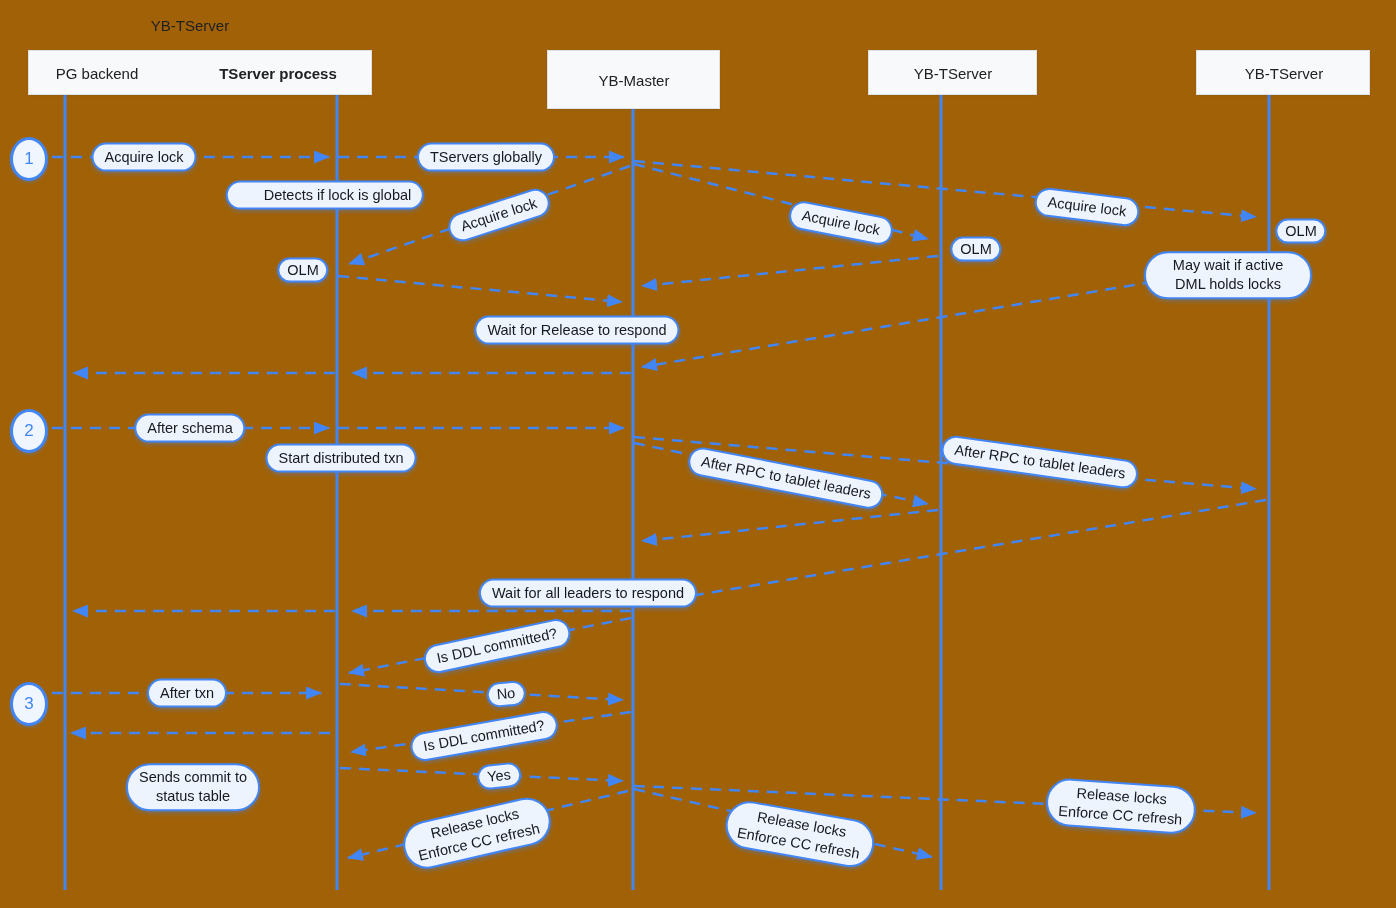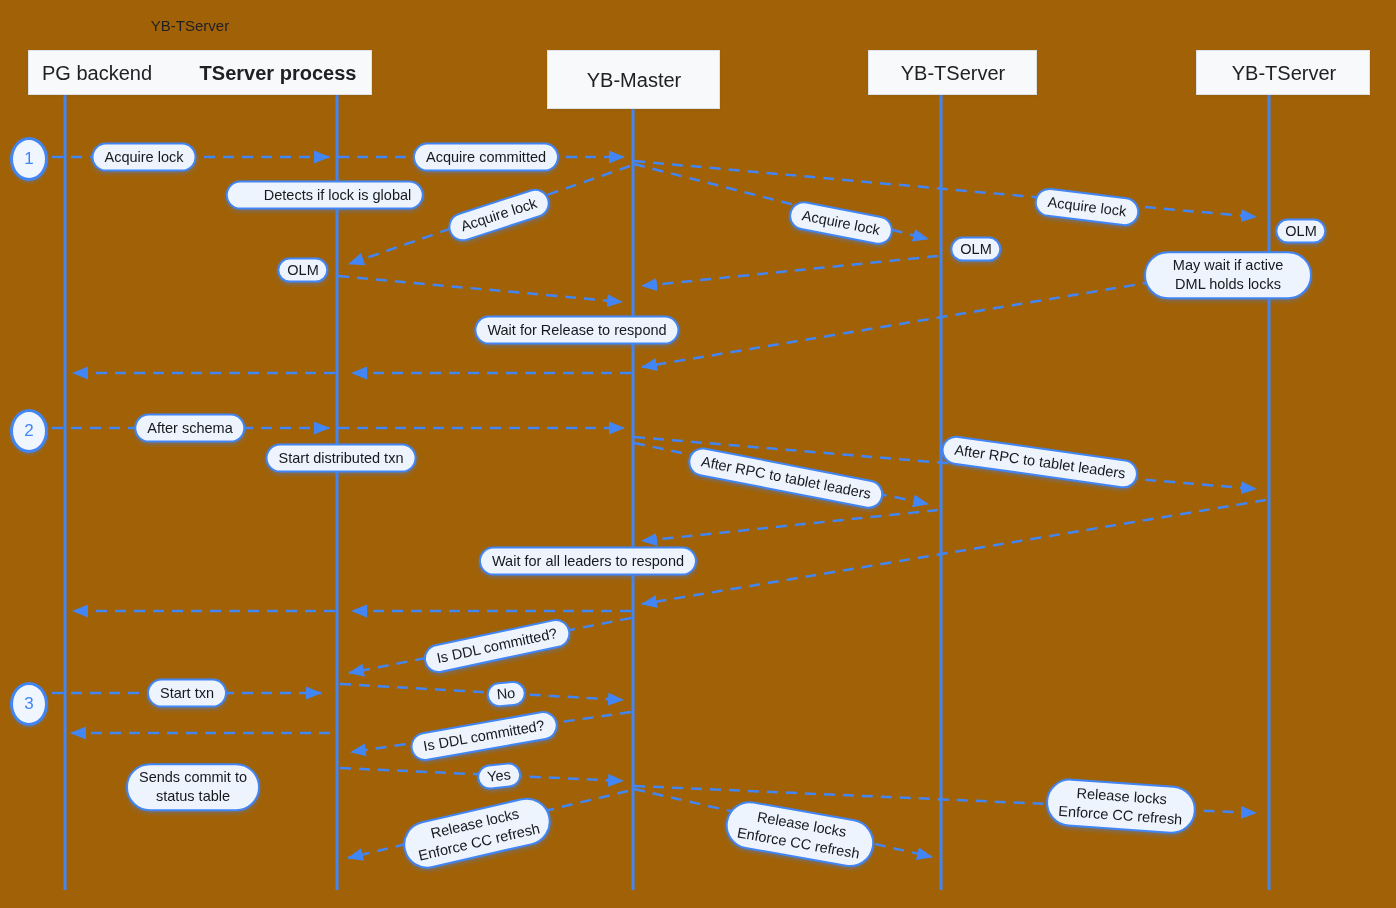--- a/index.html
+++ b/index.html
@@ -9,21 +9,21 @@
   }
   #canvas{position:absolute;left:0;top:0;}
   .lifeline{stroke:var(--blue);stroke-width:3;}
   .flow{stroke:var(--blue);stroke-width:2.5;stroke-dasharray:11 8;fill:none;}
   .hbox{
     position:absolute;background:var(--hfill);border:1px solid var(--hborder);
     box-sizing:border-box;box-shadow:0 1px 2px rgba(60,64,67,.12);
   }
   .hlabel{
     position:absolute;top:50%;transform:translate(-50%,-50%);
-    font-size:20px;color:var(--htext);white-space:nowrap;
+    font-size:15px;color:var(--htext);white-space:nowrap;
   }
   .group-label{
     position:absolute;transform:translateX(-50%);
     font-size:15px;color:var(--htext);white-space:nowrap;
   }
   .pill{
     position:absolute;background:var(--pfill);border:2.5px solid var(--blue);
     border-radius:999px;padding:3px 11px;font-size:14.5px;color:var(--ptext);
     white-space:pre-line;text-align:center;line-height:1.3;box-sizing:border-box;
     box-shadow:0 2px 4px rgba(66,133,244,.4);
@@ -98,37 +98,37 @@
       <div class="hbox" style="left: 868px; top: 50px; width: 169px; height: 45px;">
         <span class="hlabel" style="left: 84px;">YB-TServer</span>
       </div>
       <div class="hbox" style="left: 1196px; top: 50px; width: 174px; height: 45px;">
         <span class="hlabel" style="left: 87px;">YB-TServer</span>
       </div>
       <div class="marker" style="left: 29px; top: 159px;">1</div>
       <div class="marker" style="left: 29px; top: 431px;">2</div>
       <div class="marker" style="left: 29px; top: 704px;">3</div>
       <div class="pill" style="left: 144px; top: 157px; transform: translate(-50%, -50%) rotate(0deg);">Acquire lock</div>
-      <div class="pill" style="left: 486px; top: 157px; transform: translate(-50%, -50%) rotate(0deg);">Acquire committed</div>
+      <div class="pill" style="left: 486px; top: 157px; transform: translate(-50%, -50%) rotate(0deg);">TServers globally</div>
       <div class="pill" style="left: 325px; top: 195px; transform: translate(-50%, -50%) rotate(0deg); padding-left: 36px;">Detects if lock is global</div>
       <div class="pill" style="left: 499px; top: 215px; transform: translate(-50%, -50%) rotate(-18deg);">Acquire lock</div>
       <div class="pill" style="left: 841px; top: 223px; transform: translate(-50%, -50%) rotate(11deg);">Acquire lock</div>
       <div class="pill" style="left: 1087px; top: 207px; transform: translate(-50%, -50%) rotate(7deg);">Acquire lock</div>
       <div class="pill pill-sm" style="left: 303px; top: 270px; transform: translate(-50%, -50%) rotate(0deg);">OLM</div>
       <div class="pill pill-sm" style="left: 976px; top: 249px; transform: translate(-50%, -50%) rotate(0deg);">OLM</div>
       <div class="pill pill-sm" style="left: 1301px; top: 231px; transform: translate(-50%, -50%) rotate(0deg);">OLM</div>
       <div class="pill" style="left: 1228px; top: 275px; transform: translate(-50%, -50%) rotate(0deg);">May wait if active DML holds locks</div>
       <div class="pill" style="left: 577px; top: 330px; transform: translate(-50%, -50%) rotate(0deg);">Wait for Release to respond</div>
       <div class="pill" style="left: 190px; top: 428px; transform: translate(-50%, -50%) rotate(0deg);">After schema</div>
       <div class="pill" style="left: 341px; top: 458px; transform: translate(-50%, -50%) rotate(0deg);">Start distributed txn</div>
       <div class="pill" style="left: 786px; top: 478px; transform: translate(-50%, -50%) rotate(11deg);">After RPC to tablet leaders</div>
       <div class="pill" style="left: 1040px; top: 462px; transform: translate(-50%, -50%) rotate(8deg);">After RPC to tablet leaders</div>
-      <div class="pill" style="left: 588px; top: 561px; transform: translate(-50%, -50%) rotate(0deg);">Wait for all leaders to respond</div>
+      <div class="pill" style="left: 588px; top: 593px; transform: translate(-50%, -50%) rotate(0deg);">Wait for all leaders to respond</div>
       <div class="pill" style="left: 497px; top: 646px; transform: translate(-50%, -50%) rotate(-12deg);">Is DDL committed?</div>
-      <div class="pill" style="left: 187px; top: 693px; transform: translate(-50%, -50%) rotate(0deg);">Start txn</div>
+      <div class="pill" style="left: 187px; top: 693px; transform: translate(-50%, -50%) rotate(0deg);">After txn</div>
       <div class="pill pill-sm" style="left: 506px; top: 694px; transform: translate(-50%, -50%) rotate(-5deg);">No</div>
       <div class="pill" style="left: 193px; top: 739px; transform: translate(-50%, -50%) rotate(0deg); margin-top: 48px;">Sends commit to
 status table</div>
       <div class="pill" style="left: 484px; top: 736px; transform: translate(-50%, -50%) rotate(-10deg);">Is DDL committed?</div>
       <div class="pill pill-sm" style="left: 499px; top: 776px; transform: translate(-50%, -50%) rotate(-6deg);">Yes</div>
       <div class="pill" style="left: 477px; top: 833px; transform: translate(-50%, -50%) rotate(-13deg);">Release locks
 Enforce CC refresh</div>
       <div class="pill" style="left: 800px; top: 834px; transform: translate(-50%, -50%) rotate(10deg);">Release locks
 Enforce CC refresh</div>
       <div class="pill" style="left: 1121px; top: 806px; transform: translate(-50%, -50%) rotate(4deg);">Release locks

